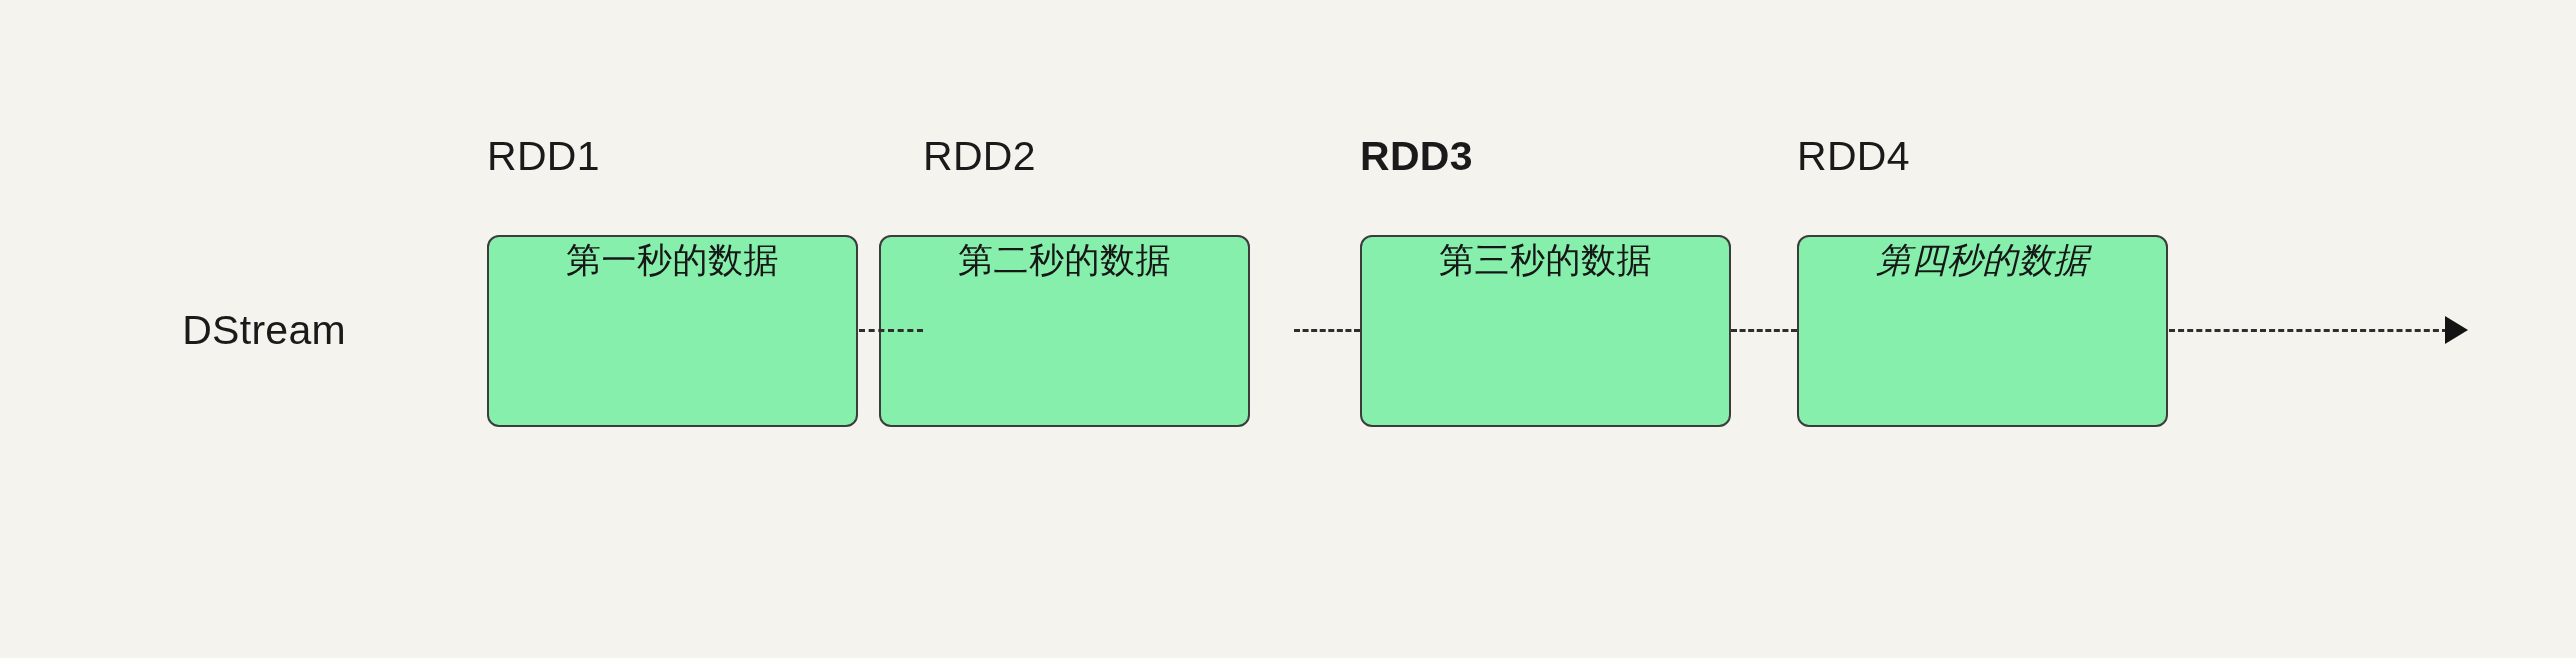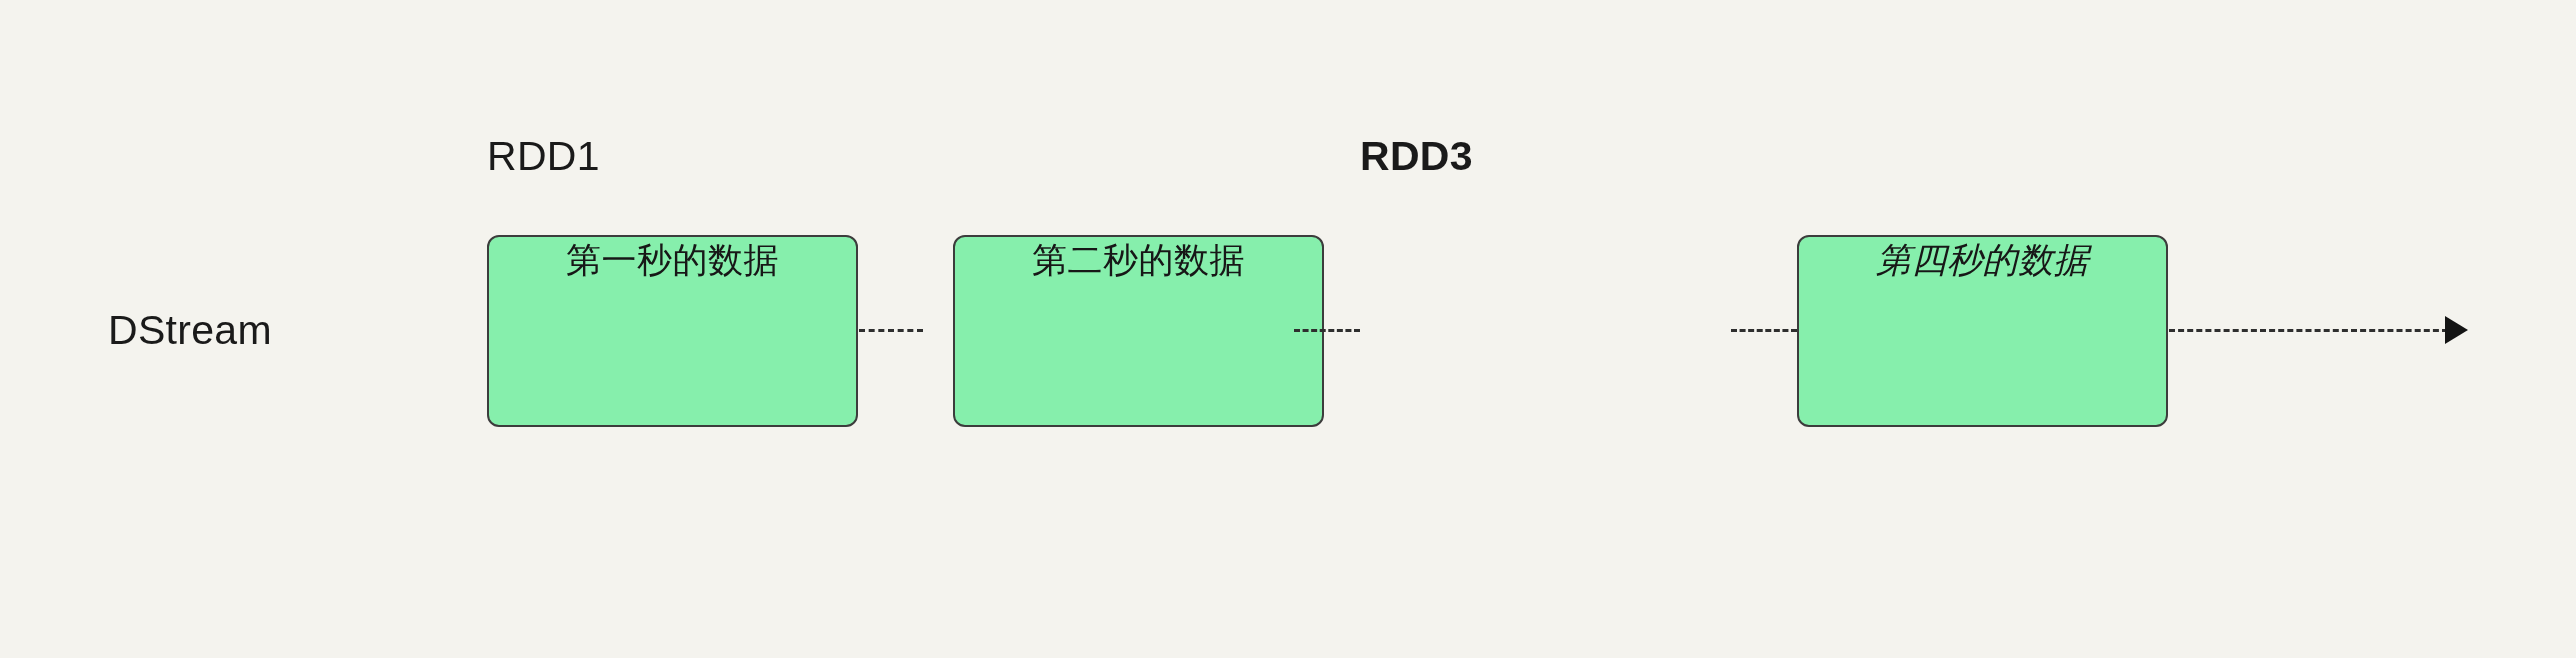--- a/index.html
+++ b/index.html
@@ -18,21 +18,21 @@
     overflow: hidden;
   }
   
   .stream-label {
     position: absolute;
     left: 108px;
     top: 300px;
     width: 238px;
     height: 60px;
     line-height: 60px;
-    text-align: left;
+    text-align: right;
     font-size: 41px;
     color: #1a1a1a;
     white-space: nowrap;
     letter-spacing: 0.3px;
   }
   
   .rdd-label {
     position: absolute;
     top: 129px;
     width: 374px;
@@ -87,27 +87,32 @@
   }
 </style>
 </head>
 <body>
 
 <div id="canvas">
 
   <div class="stream-label">DStream</div>
 
   <div class="rdd-label" style="left:487px;">RDD1</div>
+  <div class="rdd-label" style="left:923px;">RDD2</div>
   <div class="rdd-label" style="left:1360px;font-weight:bold;">RDD3</div>
+  <div class="rdd-label" style="left:1797px;">RDD4</div>
 
   <div class="rdd-box" style="left:487px;">
     <span class="rdd-box-text">第一秒的数据</span>
   </div>
-  <div class="rdd-box" style="left:953px;">
+  <div class="rdd-box" style="left:879px;">
     <span class="rdd-box-text">第二秒的数据</span>
+  </div>
+  <div class="rdd-box" style="left:1360px;">
+    <span class="rdd-box-text">第三秒的数据</span>
   </div>
   <div class="rdd-box" style="left:1797px;font-style:italic;">
     <span class="rdd-box-text">第四秒的数据</span>
   </div>
 
   <div class="connector" style="left:859px; width:64px;"></div>
   <div class="connector" style="left:1294px; width:66px;"></div>
   <div class="connector" style="left:1731px; width:66px;"></div>
 
   <div class="tail-connector" style="left:2169px; width:279px;"></div>

